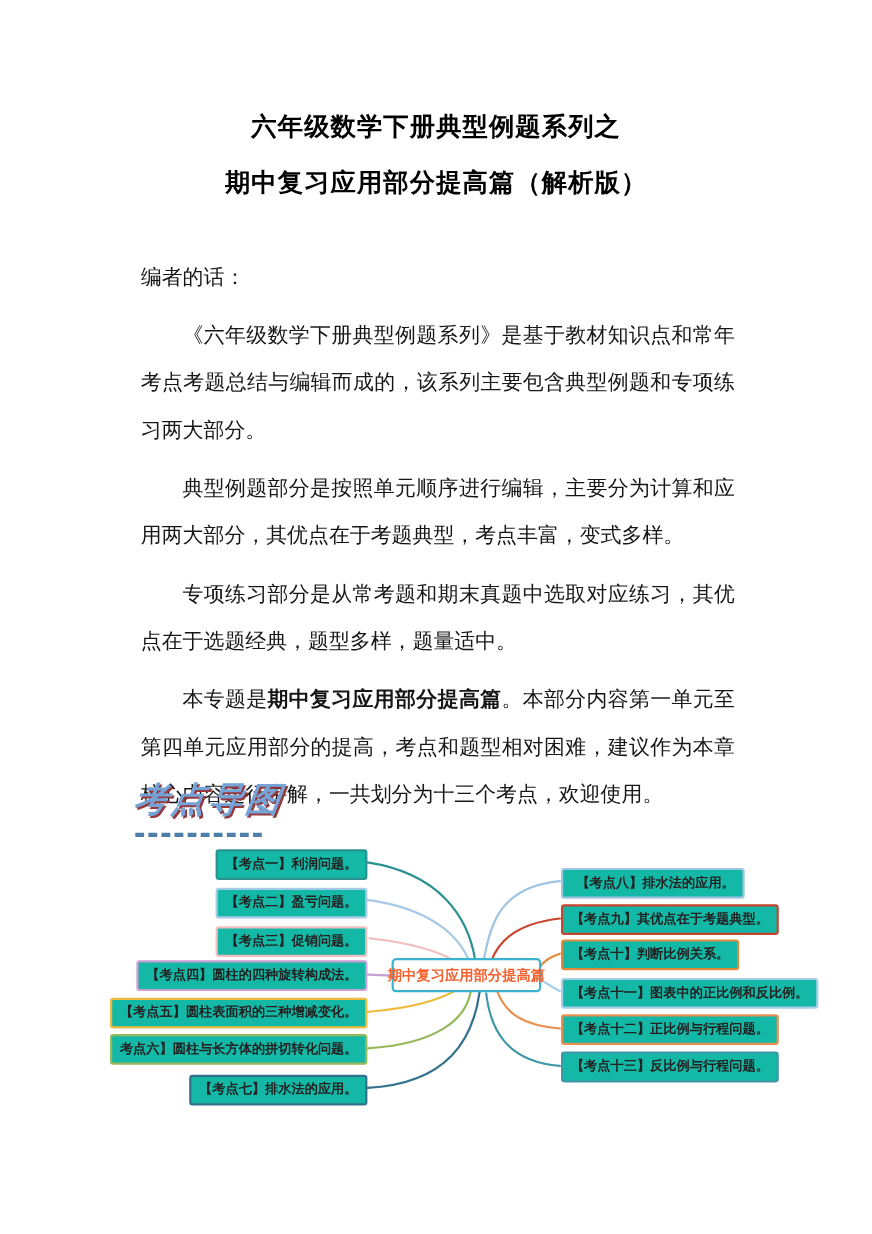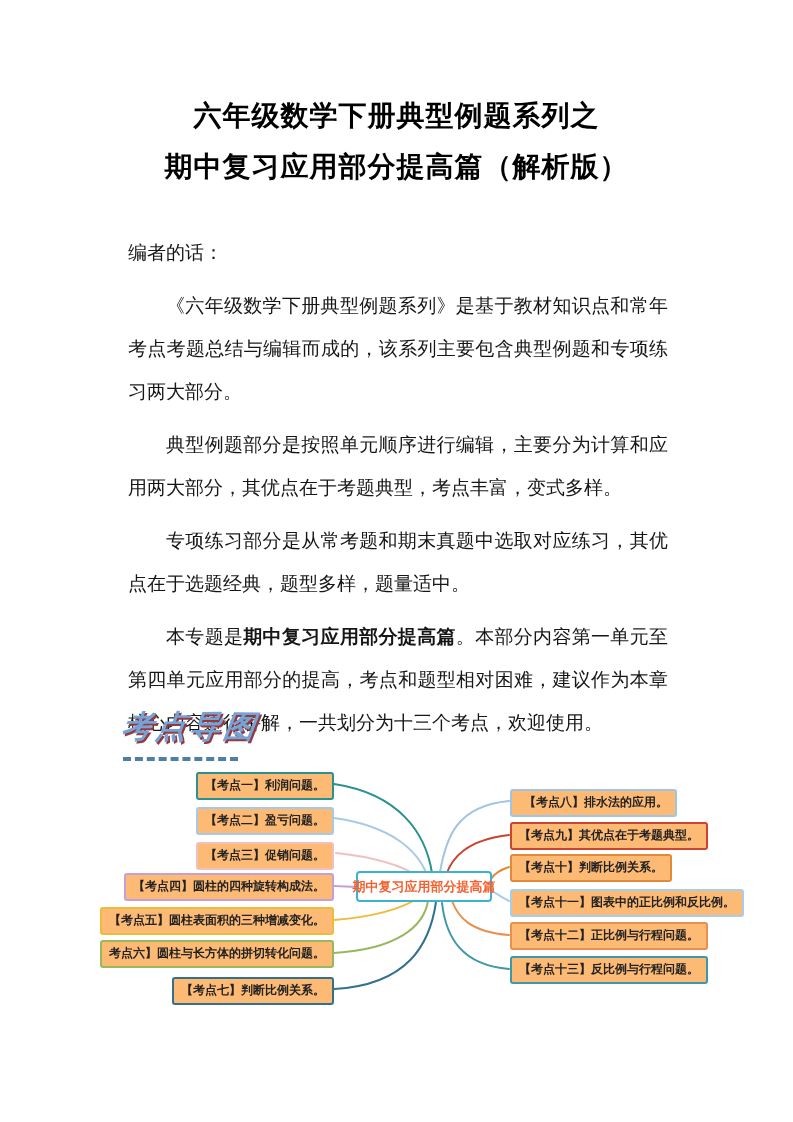--- a/index.html
+++ b/index.html
@@ -5,21 +5,21 @@
   html,body { margin:0; padding:0; background:#ffffff; }
   .page {
     position:relative; width:793px; height:1122px; margin:0 auto;
     background:#ffffff; overflow:hidden;
     font-family:"Liberation Sans","DejaVu Sans",sans-serif;
   }
 
   
   .doc-titles { position:absolute; top:90px; left:0; width:100%; text-align:center; }
   .doc-title {
-    font-size:28px; font-weight:700; color:#000000;
+    font-size:23px; font-weight:700; color:#000000;
     line-height:51px; letter-spacing:1px; margin:0;
   }
 
   
   .body-text {
     position:absolute; left:118px; top:221px; width:560px;
     font-size:19px; line-height:43px; color:#161616; text-align:justify;
   }
   .body-text p { margin:10px; text-indent:2em; }
   .body-text p.heading { text-indent:0; }
@@ -33,21 +33,21 @@
     color:#76a3d6; text-shadow:2px 2px 0 #96383c;
     transform:skewX(-8deg); z-index:4;
   }
   .mm-underline {
     position:absolute; left:123px; top:57px; width:115px; height:0;
     border-top:4px dashed #4d7fa8; z-index:4;
   }
   .mm-svg { position:absolute; left:0; top:0; z-index:1; }
   .mm-node {
     position:absolute; box-sizing:border-box; z-index:2;
-    background:#fdba74; border:2px solid #999; border-radius:3px;
+    background:#14b8a6; border:2px solid #999; border-radius:3px;
     padding:3px 7px 4px 7px; font-size:12px; font-weight:700; color:#222222;
     white-space:nowrap;
   }
   .mm-center {
     position:absolute; left:356px; top:171px; width:136px; height:31px;
     box-sizing:border-box; z-index:3;
     background:#ffffff; border:2px solid #3ab3d1; border-radius:4px;
     display:flex; align-items:center; justify-content:center;
     font-size:13px; font-weight:700; color:#f4612e; white-space:nowrap;
   }
@@ -89,21 +89,21 @@
         <path d="M509 969 C462 965 446 938 442 903" fill="none" stroke="#3f98a8" stroke-width="2" stroke-linecap="round"></path>
       </svg>
     <div class="mm-center" id="mm-center" style="border-color: rgb(58, 179, 209); color: rgb(244, 97, 46);">期中复习应用部分提高篇</div>
     <div id="mm-nodes">
         <div class="mm-node" style="border-color: rgb(42, 145, 145); top: 72px; right: 459px;">【考点一】利润问题。</div>
         <div class="mm-node" style="border-color: rgb(167, 201, 232); top: 107px; right: 459px;">【考点二】盈亏问题。</div>
         <div class="mm-node" style="border-color: rgb(240, 191, 191); top: 142px; right: 459px;">【考点三】促销问题。</div>
         <div class="mm-node" style="border-color: rgb(199, 159, 212); top: 173px; right: 459px;">【考点四】圆柱的四种旋转构成法。</div>
         <div class="mm-node" style="border-color: rgb(238, 188, 60); top: 207px; right: 459px;">【考点五】圆柱表面积的三种增减变化。</div>
         <div class="mm-node" style="border-color: rgb(151, 185, 92); top: 240px; right: 459px;">考点六】圆柱与长方体的拼切转化问题。</div>
-        <div class="mm-node" style="border-color: rgb(51, 112, 142); top: 277px; right: 459px;">【考点七】判断比例关系。</div>
+        <div class="mm-node" style="border-color: rgb(51, 112, 142); top: 277px; right: 459px;">【考点七】排水法的应用。</div>
         <div class="mm-node" style="border-color: rgb(160, 196, 228); top: 89px; left: 510px; padding-left: 12px;">【考点八】排水法的应用。</div>
         <div class="mm-node" style="border-color: rgb(201, 69, 47); top: 122px; left: 510px;">【考点九】其优点在于考题典型。</div>
         <div class="mm-node" style="border-color: rgb(224, 138, 58); top: 154px; left: 510px;">【考点十】判断比例关系。</div>
         <div class="mm-node" style="border-color: rgb(168, 205, 234); top: 189px; left: 510px;">【考点十一】图表中的正比例和反比例。</div>
         <div class="mm-node" style="border-color: rgb(232, 144, 80); top: 222px; left: 510px;">【考点十二】正比例与行程问题。</div>
         <div class="mm-node" style="border-color: rgb(63, 152, 168); top: 256px; left: 510px;">【考点十三】反比例与行程问题。</div>
       </div>
   </div>
 
 </div>

